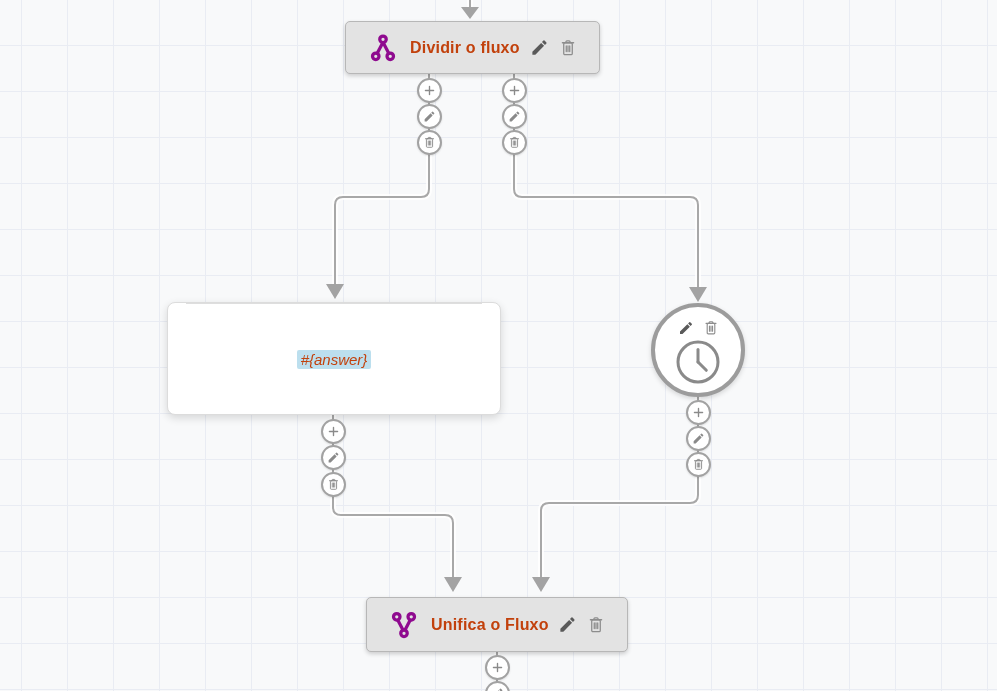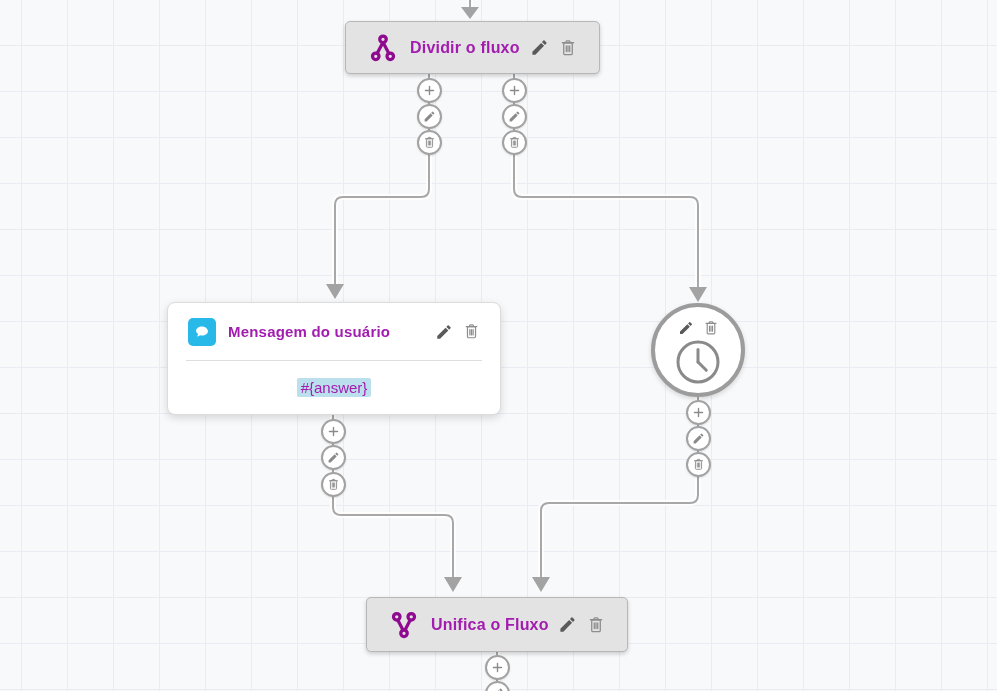--- a/index.html
+++ b/index.html
@@ -16,38 +16,38 @@
   .halo path{stroke:#ffffff;stroke-width:6;fill:none;opacity:.8;}
   .wire path{stroke:#a8a8a8;stroke-width:2;fill:none;}
   .arrow{fill:#a3a3a3;stroke:none;}
 
   
   .node{position:absolute;box-sizing:border-box;display:flex;align-items:center;
         box-shadow:0 2px 4px rgba(0,0,0,.18);}
   .node-gray{background:#e3e3e3;border:1px solid #b7b7b7;border-radius:5px;}
   .split-node{left:345px;top:21px;width:255px;height:53px;padding:0 22px;}
   .merge-node{left:366px;top:597px;width:262px;height:55px;padding:0 22px;text-align:right;}
-  .node-title{font-size:16px;font-weight:bold;color:#a21caf;letter-spacing:.2px;
+  .node-title{font-size:16px;font-weight:bold;color:#c2410c;letter-spacing:.2px;
               white-space:nowrap;margin-left:12px;}
   .hdr-actions{margin-left:auto;display:flex;align-items:center;gap:10px;}
   .act{cursor:pointer;}
   .act-edit{color:#5a5a5a;}
   .act-del{color:#8d8d8d;}
   .purple-icon{color:#8f0a8f;}
 
   
   .msg-node{left:167px;top:302px;width:334px;height:113px;background:#ffffff;
             border:1px solid #dcdcdc;border-radius:8px;flex-direction:column;
             align-items:stretch;box-shadow:0 3px 8px rgba(0,0,0,.14);}
   .msg-header{display:flex;align-items:center;height:57px;padding:0 20px;}
   .chat-icon{width:28px;height:28px;border-radius:5px;background:#29b9e8;
              display:flex;align-items:center;justify-content:center;flex:none;}
   .msg-divider{border-top:1px solid #dedede;margin:0 18px;}
   .msg-body{flex:1;display:flex;align-items:center;justify-content:center;}
-  .var-chip{font-size:15px;color:#a21caf;background:#bcdfee;
+  .var-chip{font-style:italic;font-size:15px;color:#c2410c;background:#bcdfee;
             padding:1px 4px;border-radius:2px;}
 
   
   .timer-node{position:absolute;left:651px;top:303px;width:94px;height:94px;
               box-sizing:border-box;border:4px solid #9c9c9c;border-radius:50%;
               background:#fff;display:flex;flex-direction:column;align-items:center;
               padding-top:13px;box-shadow:0 2px 5px rgba(0,0,0,.15);}
   .timer-actions{display:flex;gap:9px;margin-bottom:3px;}
   .timer-clock{color:#8a8a8a;}
 
@@ -185,36 +185,20 @@
         <use href="#i-pencil"></use>
       </svg>
     </button>
   <button class="cbtn" style="left:502px;top:130px">
       <svg width="13" height="13">
         <use href="#i-trash"></use>
       </svg>
     </button>
 
   <div class="node msg-node">
-    <div class="msg-header">
-      <span class="chat-icon">
-        <svg width="20" height="20">
-            <use href="#i-chat"></use>
-          </svg>
-      </span>
-      <span class="node-title" style="font-size:15px">Mensagem do usuário</span>
-      <span class="hdr-actions">
-        <svg class="act act-edit" width="18" height="18">
-            <use href="#i-pencil"></use>
-          </svg>
-        <svg class="act act-del" width="17" height="17">
-            <use href="#i-trash"></use>
-          </svg>
-      </span>
-    </div>
     <div class="msg-divider"></div>
     <div class="msg-body">
       <span class="var-chip">#{answer}</span>
     </div>
   </div>
 
   <button class="cbtn" style="left:321px;top:419px">
       <svg width="15" height="15">
         <use href="#i-plus"></use>
       </svg>

